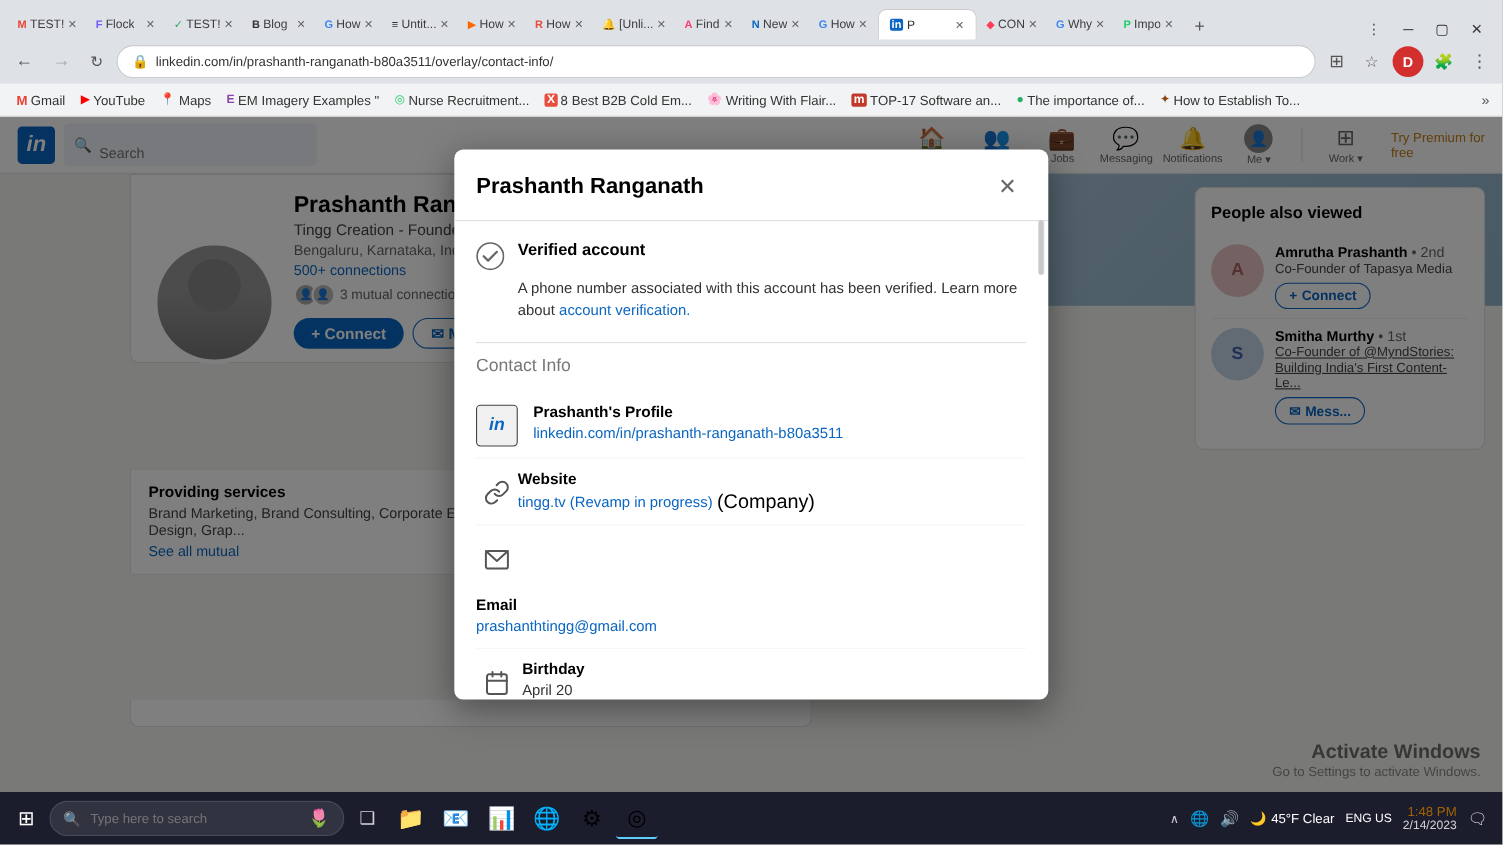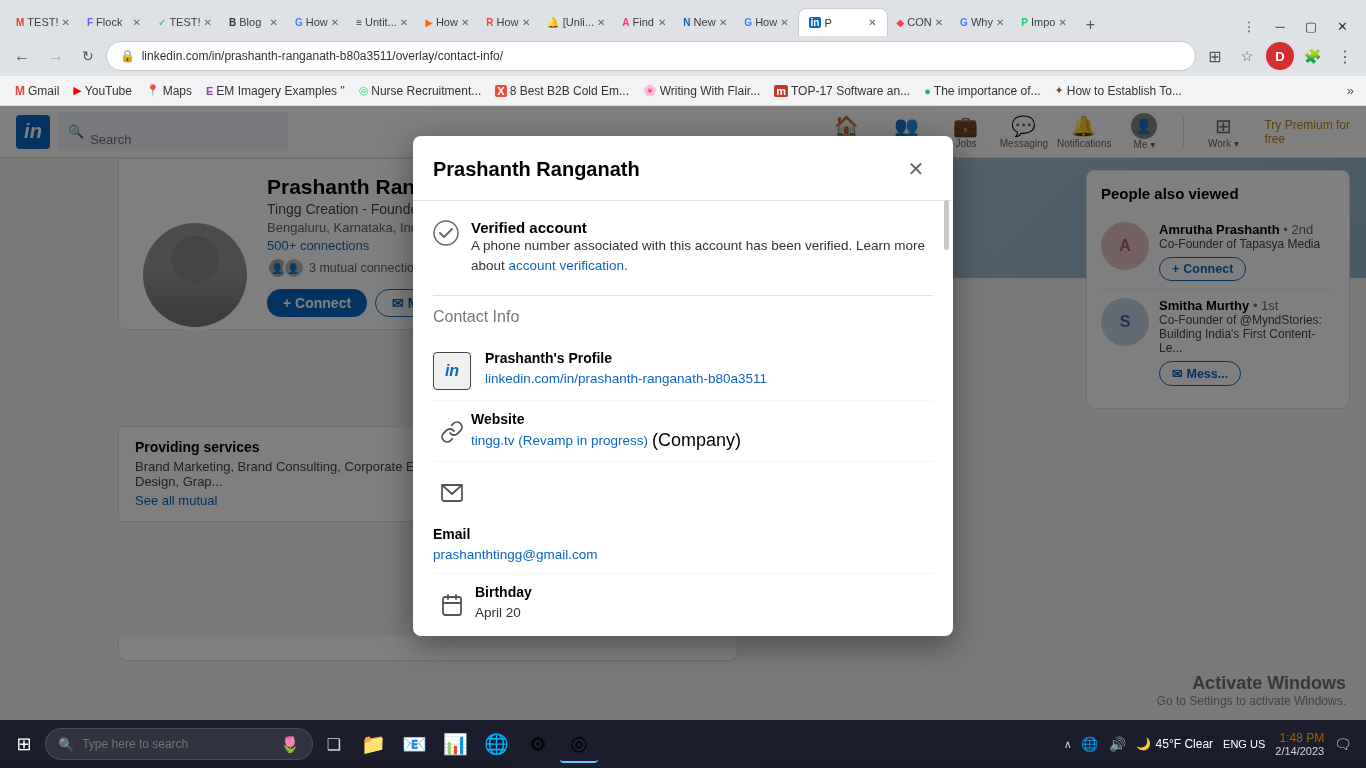--- a/index.html
+++ b/index.html
@@ -265,21 +265,21 @@
         </div>
       </div>
 
       <div style="display:flex;gap:10px;align-items:flex-start;padding:8px 0;">
         <div style="width:48px;height:48px;border-radius:50%;background:#c4d4e8;flex-shrink:0;overflow:hidden;display:flex;align-items:center;justify-content:center;font-size:16px;color:#4060a8;font-weight:bold;">S</div>
         <div style="flex:1;">
           <div style="font-size:13px;font-weight:600;color:#000;">
             <span>Smitha Murthy</span>
             <span style="font-weight:400;color:#666;">• 1st</span>
           </div>
-          <div style="font-size:12px;color:#444;">Co-Founder of @MyndStories: Building India's First Content-Le...</div>
+          <div style="font-size:12px;color:#444;text-decoration:underline;">Co-Founder of @MyndStories: Building India's First Content-Le...</div>
           <button style="display:flex;align-items:center;gap:4px;border:1px solid #0a66c2;color:#0a66c2;background:none;border-radius:16px;padding:4px 12px;font-size:12.5px;cursor:pointer;margin-top:6px;font-weight:600;">
             ✉ <span>Mess...</span>
           </button>
         </div>
       </div>
     </div>
 
     <div style="position:absolute;top:320px;left:118px;width:620px;background:white;border:1px solid #e0e0e0;border-top:1px solid #e8e8e8;padding:12px 16px;border-radius:0 0 4px 4px;">
       <div style="font-size:14px;font-weight:600;margin-bottom:4px;color:#000;">Providing services</div>
       <div style="font-size:13px;color:#444;">Brand Marketing, Brand Consulting, Corporate Events, Marketing Strategy, Business Analytics, Brand Design, Grap...</div>
@@ -298,21 +298,21 @@
         <div style="padding:18px 20px;overflow-y:auto;flex:1;position:relative;">
 
           <div style="display:flex;gap:12px;margin-bottom:18px;align-items:flex-start;">
             <div style="width:26px;height:26px;flex-shrink:0;margin-top:1px;">
               <svg width="26" height="26" viewBox="0 0 26 26">
                 <circle cx="13" cy="13" r="12" fill="none" stroke="#666" stroke-width="1.5"></circle>
                 <polyline points="7,13 11,17 19,9" fill="none" stroke="#666" stroke-width="2" stroke-linecap="round" stroke-linejoin="round"></polyline>
               </svg>
             </div>
             <div>
-              <div style="font-size:15px;font-weight:600;color:#000;margin-bottom:0;">Verified account</div>
+              <div style="font-size:15px;font-weight:600;color:#000;margin-bottom:16px;">Verified account</div>
               <div style="font-size:13.5px;color:#333;line-height:1.5;">
                 <span>A phone number associated with this account has been verified. Learn more about</span>
                 <a style="color:#0a66c2;text-decoration:none;cursor:pointer;">account verification.</a>
               </div>
             </div>
           </div>
 
           <div style="font-size:16px;font-weight:400;color:#777;margin-bottom:14px;border-top:1px solid #e0e0e0;padding-top:12px;">Contact Info</div>
 
           <div style="display:flex;align-items:flex-start;gap:14px;padding:10px 0;border-bottom:1px solid #f5f5f5;">

